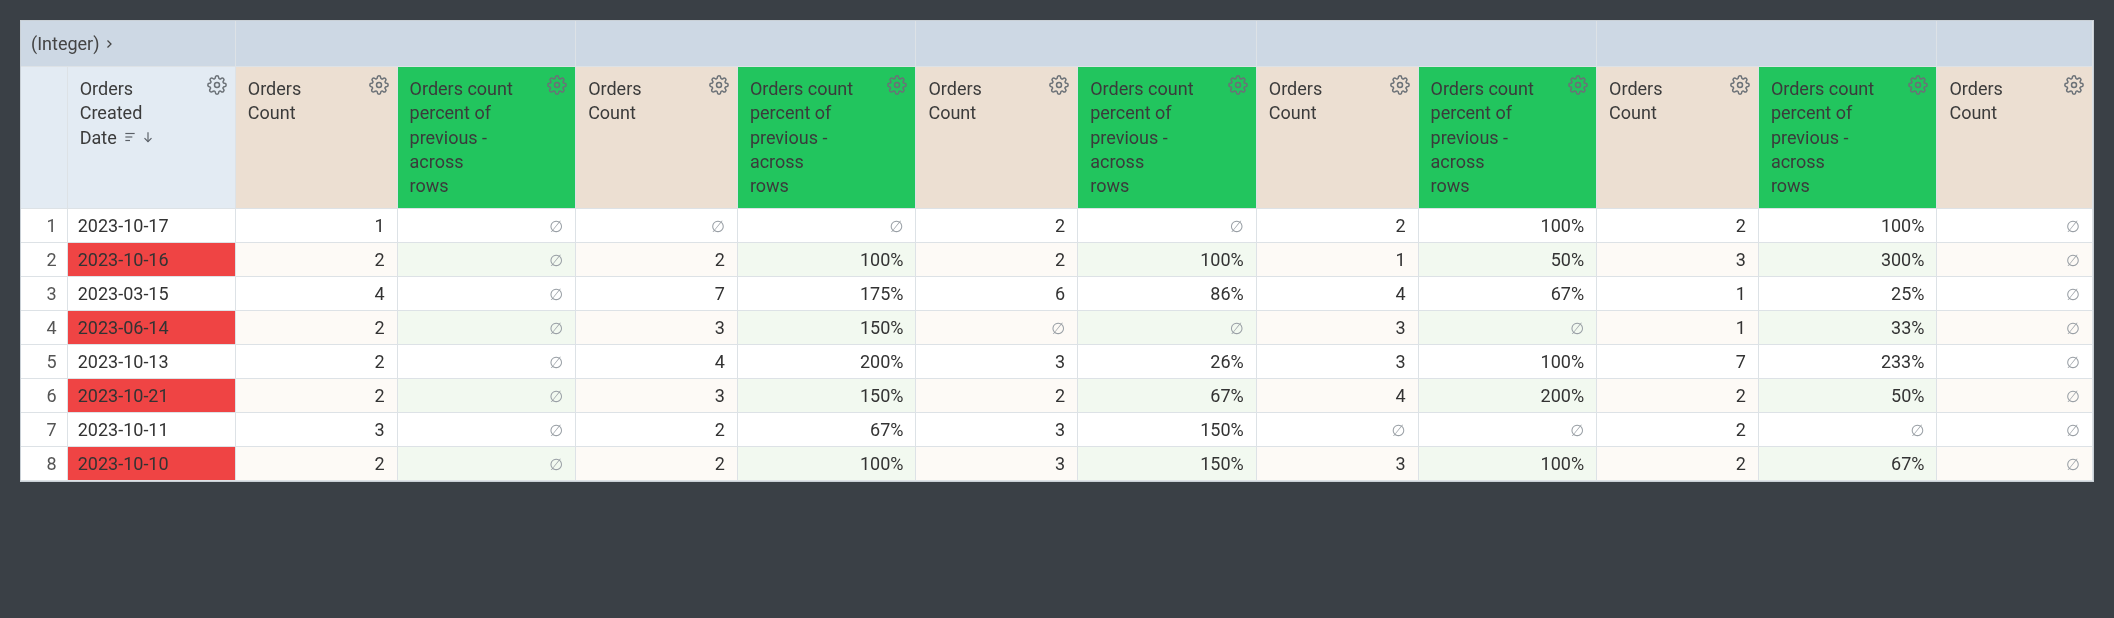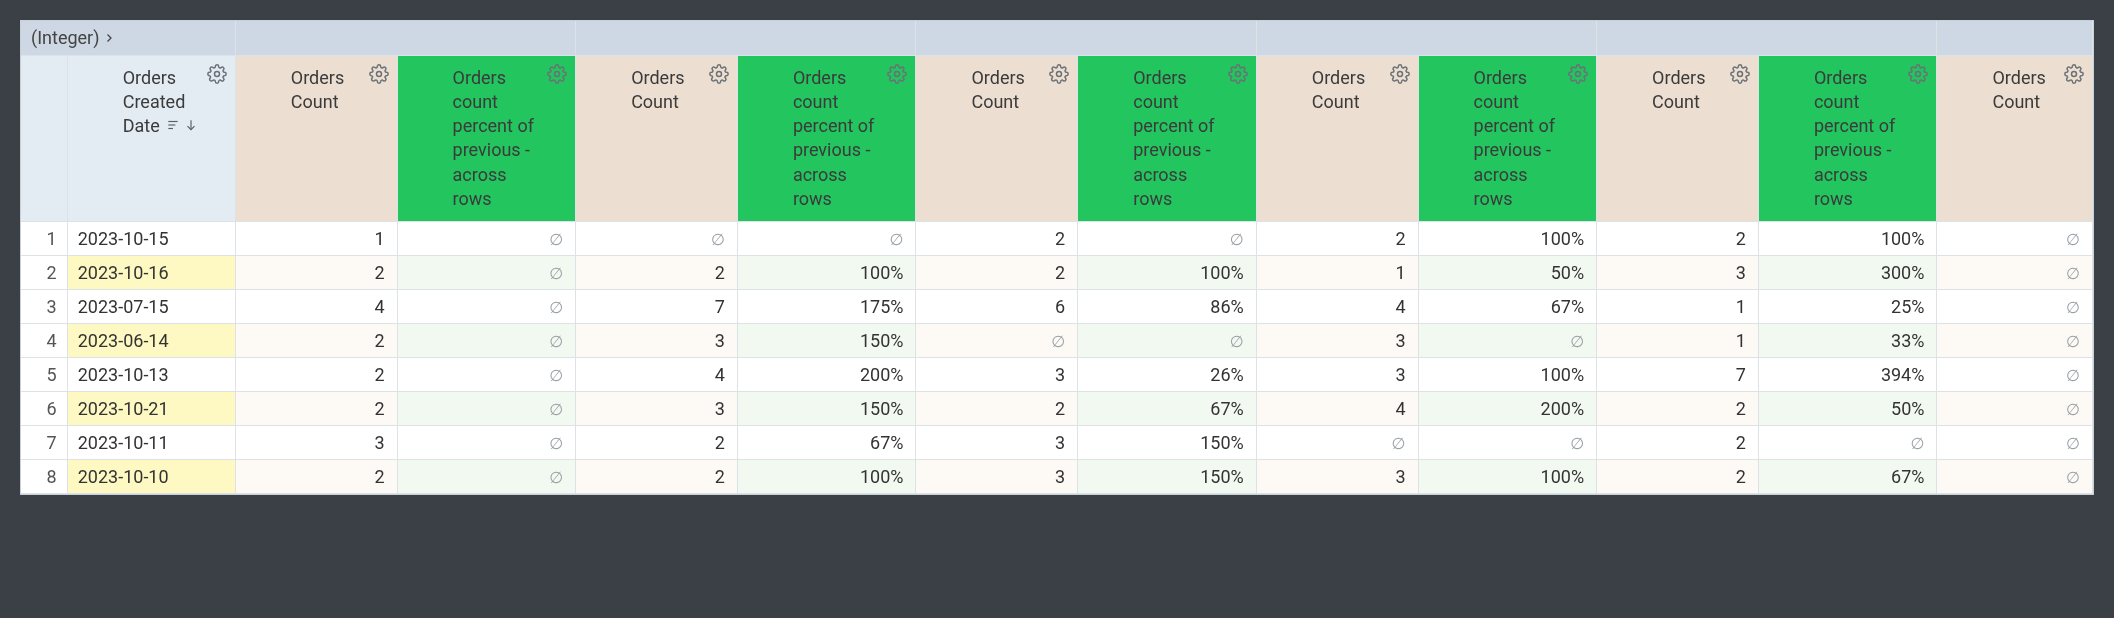--- a/index.html
+++ b/index.html
@@ -22,21 +22,21 @@
   th, td {
     border-right: 1px solid #dde2e6;
     border-bottom: 1px solid #dde2e6;
     font-size: 18px;
     vertical-align: top;
   }
   
   .top-row th {
     background: #cdd8e4;
     height: 34px;
-    padding: 6px 10px;
+    padding: 12px 10px;
     text-align: left;
     font-weight: 400;
     color: #444;
   }
   .top-label {
     display: inline-flex;
     align-items: center;
     gap: 4px;
   }
   
@@ -46,41 +46,41 @@
     font-weight: 400;
     color: #3b3b3b;
     vertical-align: top;
     position: relative;
     line-height: 1.35;
   }
   .hdr-date  { background: #e3ebf3; }
   .hdr-count { background: #ecdfd2; }
   .hdr-pct   { background: #22c55e; }
   .rownum-hdr { background: #e3ebf3; width: 44px; }
-  .hdr-text { display: block; padding-right: 22px; margin-left: 43px; }
+  .hdr-text { display: block; padding-right: 22px; }
   .gear {
     position: absolute;
     right: 8px;
     top: 8px;
     width: 20px;
     height: 20px;
     color: #6b7177;
     cursor: pointer;
   }
   .sort-icons { display: inline-flex; align-items: center; gap: 4px; color: #5a5f66; margin-left: 2px; }
   
   td.rownum {
     background: #ffffff;
     text-align: right;
     padding: 6px 10px;
     color: #555;
     width: 44px;
   }
   td.date {
-    background: #fef9c3;
+    background: #ef4444;
     text-align: left;
     padding: 6px 10px;
     color: #333;
   }
   td.count {
     background: #fdfaf6;
     text-align: right;
     padding: 6px 12px;
     color: #333;
   }
@@ -259,21 +259,21 @@
                 <circle cx="12" cy="12" r="3"></circle>
                 <path d="M19.4 15a1.7 1.7 0 0 0 .34 1.87l.06.06a2 2 0 1 1-2.83 2.83l-.06-.06a1.7 1.7 0 0 0-1.87-.34 1.7 1.7 0 0 0-1 1.56V21a2 2 0 1 1-4 0v-.09a1.7 1.7 0 0 0-1-1.56 1.7 1.7 0 0 0-1.87.34l-.6.06a2 2 0 1 1-2.83-2.83l.06-.06a1.7 1.7 0 0 0 .34-1.87 1.7 1.7 0 0 0-1.56-1H3a2 2 0 1 1 0-4h.09a1.7 1.7 0 0 0 1.56-1 1.7 1.7 0 0 0-.34-1.87l-.06-.06a2 2 0 1 1 2.83-2.83l.06.06a1.7 1.7 0 0 0 1.87.34H9a1.7 1.7 0 0 0 1-1.56V3a2 2 0 1 1 4 0v.09a1.7 1.7 0 0 0 1 1.56 1.7 1.7 0 0 0 1.87-.34l.06-.06a2 2 0 1 1 2.83 2.83l-.06.06a1.7 1.7 0 0 0-.34 1.87V9a1.7 1.7 0 0 0 1.56 1H21a2 2 0 1 1 0 4h-.09a1.7 1.7 0 0 0-1.56 1z"></path>
               </svg>
             </span>
           </th>
         </tr>
   </thead>
   <tbody id="tbody">
         <tr>
           <td class="rownum">1</td>
-          <td class="date">2023-10-15</td>
+          <td class="date">2023-10-17</td>
           <td class="count">1</td>
           <td class="pct"><span class="null">∅</span></td>
           <td class="count"><span class="null">∅</span></td>
           <td class="pct"><span class="null">∅</span></td>
           <td class="count">2</td>
           <td class="pct"><span class="null">∅</span></td>
           <td class="count">2</td>
           <td class="pct">100%</td>
           <td class="count">2</td>
           <td class="pct">100%</td>
@@ -289,21 +289,21 @@
           <td class="count">2</td>
           <td class="pct">100%</td>
           <td class="count">1</td>
           <td class="pct">50%</td>
           <td class="count">3</td>
           <td class="pct">300%</td>
           <td class="count"><span class="null">∅</span></td>
         </tr>
         <tr>
           <td class="rownum">3</td>
-          <td class="date">2023-07-15</td>
+          <td class="date">2023-03-15</td>
           <td class="count">4</td>
           <td class="pct"><span class="null">∅</span></td>
           <td class="count">7</td>
           <td class="pct">175%</td>
           <td class="count">6</td>
           <td class="pct">86%</td>
           <td class="count">4</td>
           <td class="pct">67%</td>
           <td class="count">1</td>
           <td class="pct">25%</td>
@@ -329,21 +329,21 @@
           <td class="date">2023-10-13</td>
           <td class="count">2</td>
           <td class="pct"><span class="null">∅</span></td>
           <td class="count">4</td>
           <td class="pct">200%</td>
           <td class="count">3</td>
           <td class="pct">26%</td>
           <td class="count">3</td>
           <td class="pct">100%</td>
           <td class="count">7</td>
-          <td class="pct">394%</td>
+          <td class="pct">233%</td>
           <td class="count"><span class="null">∅</span></td>
         </tr>
         <tr>
           <td class="rownum">6</td>
           <td class="date">2023-10-21</td>
           <td class="count">2</td>
           <td class="pct"><span class="null">∅</span></td>
           <td class="count">3</td>
           <td class="pct">150%</td>
           <td class="count">2</td>

